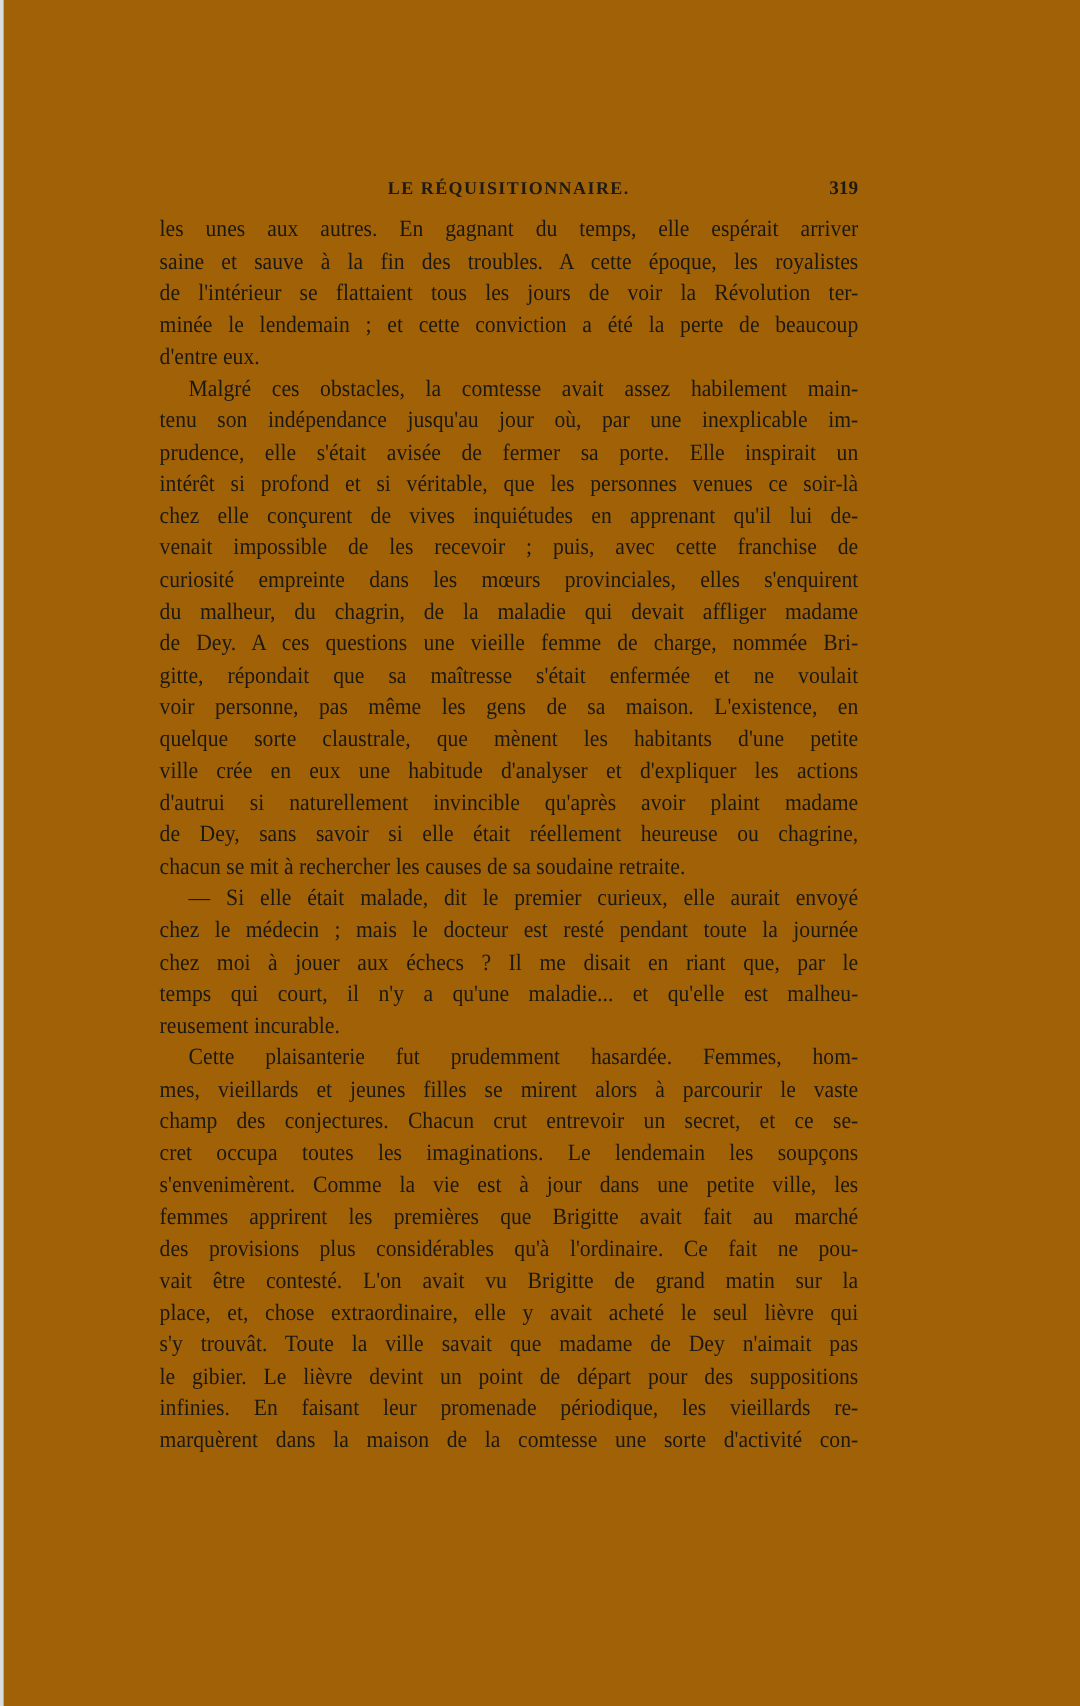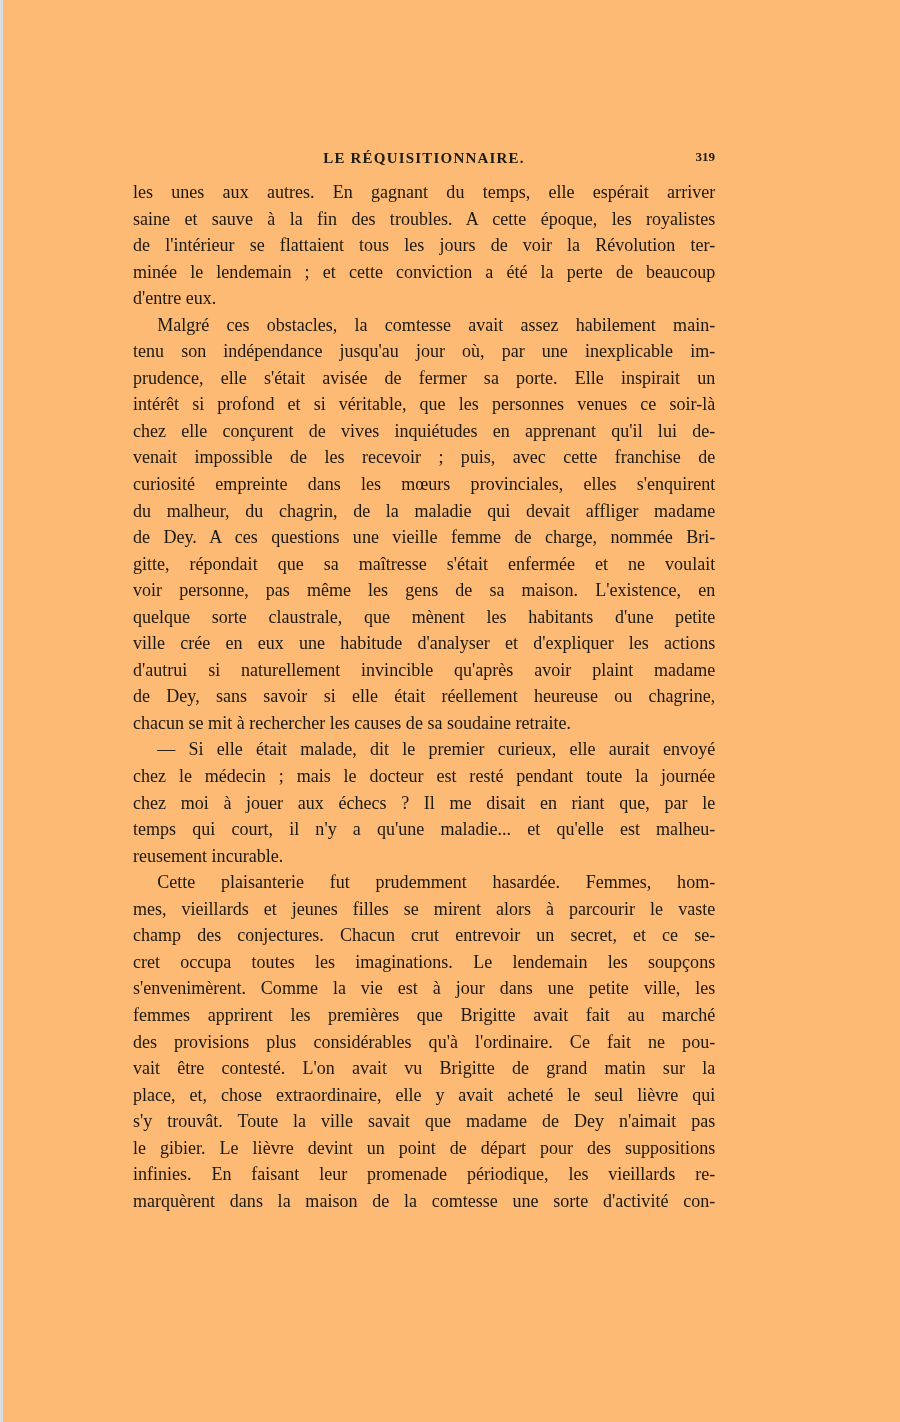--- a/index.html
+++ b/index.html
@@ -10,21 +10,21 @@
       width: 900px;
       height: 1422px;
       background: #f6e9c3;
       position: relative;
       overflow: hidden;
     }
     .page {
       position: absolute;
       left: 0; top: 0;
       width: 900px; height: 1422px;
-      background: #fdba74;
+      background: #a16207;
       box-shadow: inset 3px 0 0 #d9dde0;
     }
     .running-head {
       position: absolute;
       left: 133px;
       width: 582px;
       top: 148px;
       height: 26px;
       font-family: "Liberation Serif", "DejaVu Serif", serif;
       color: #1e1a14;
@@ -35,21 +35,21 @@
       text-align: center;
       font-size: 15px;
       letter-spacing: 1.2px;
       font-weight: bold;
       top: 2px;
     }
     .page-number {
       position: absolute;
       right: 0;
       top: 1px;
-      font-size: 13px;
+      font-size: 16px;
       font-weight: bold;
     }
     .body-text {
       position: absolute;
       left: 133px;
       top: 179px;
       width: 582px;
       font-family: "Liberation Serif", "DejaVu Serif", serif;
       font-size: 19.4px;
       line-height: 26.55px;

